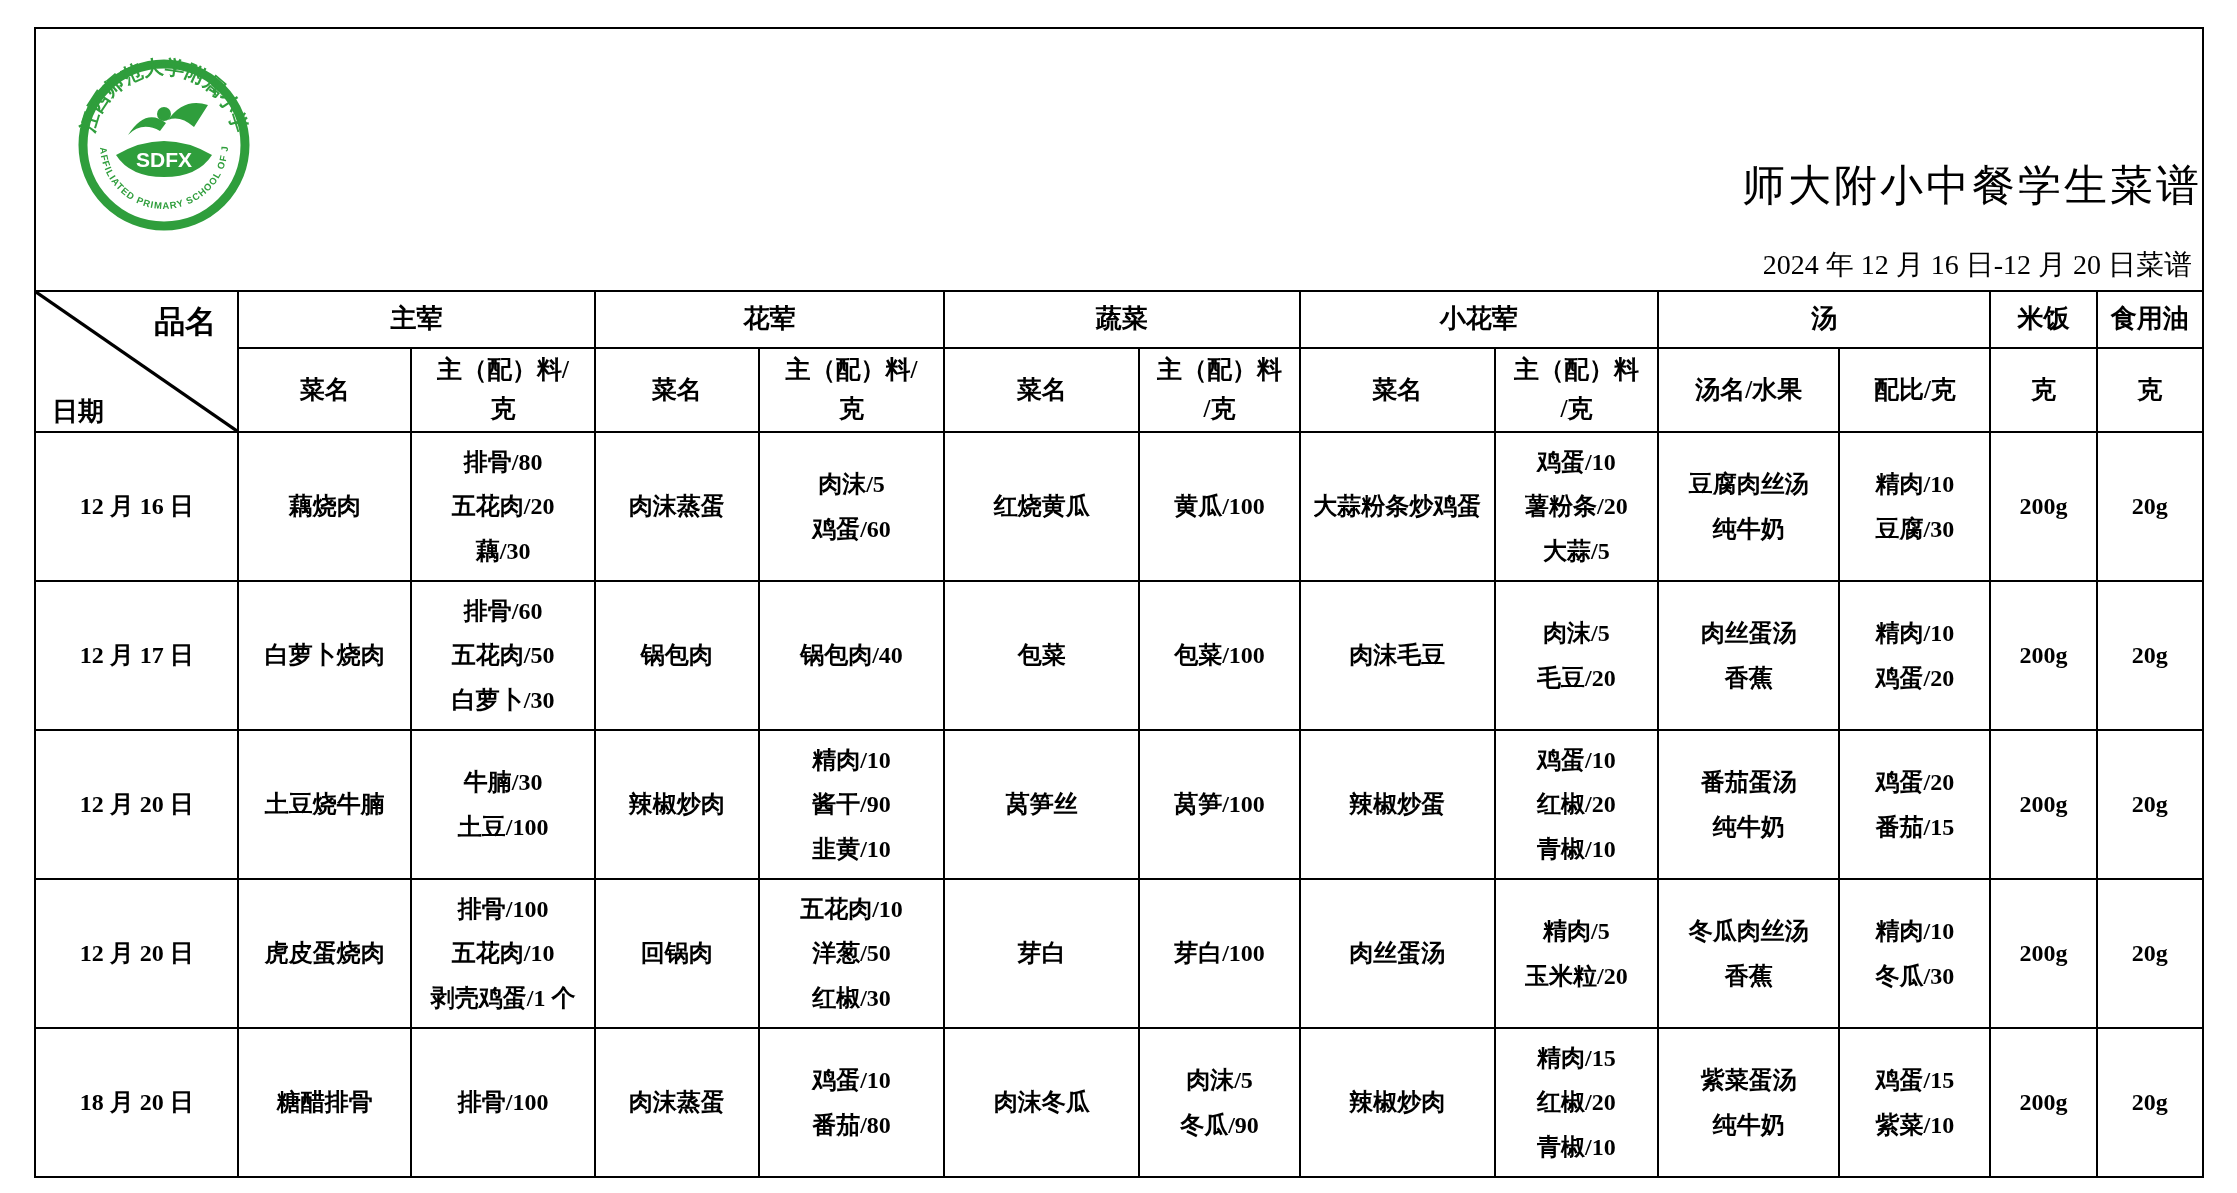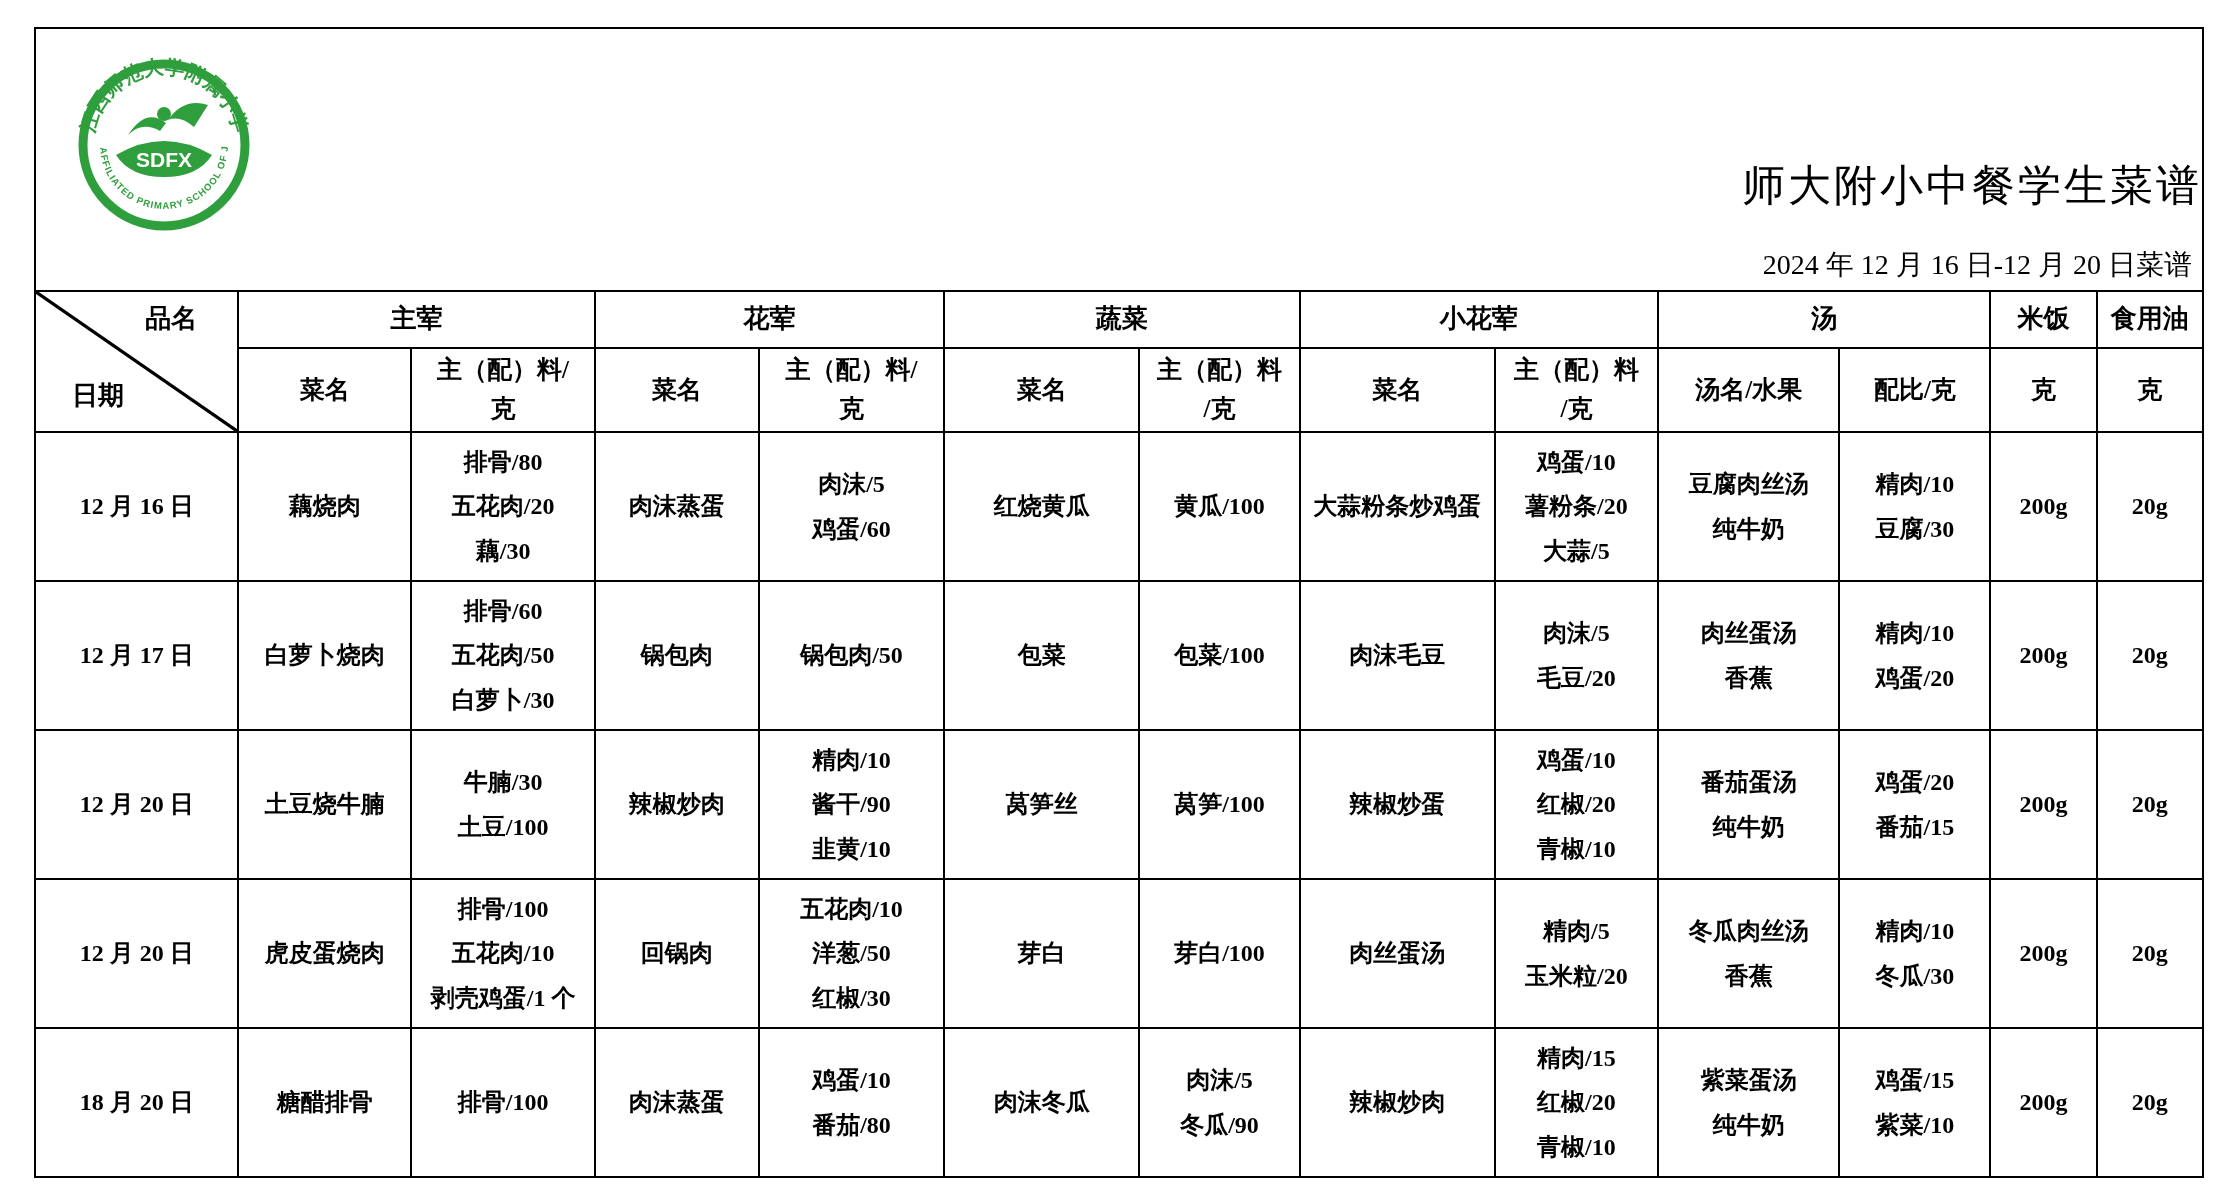--- a/index.html
+++ b/index.html
@@ -24,22 +24,22 @@
   }
   .date-range {
     position:absolute; right:10px; bottom:6px;
     font-size:28px; font-weight:400;
   }
   thead tr.group-row td { height:56px; font-size:26px; font-weight:bold; line-height:1.3; }
   thead tr.sub-row td { height:76px; font-size:25px; font-weight:bold; line-height:1.55; }
   tbody td { height:149px; font-size:24px; font-weight:bold; line-height:1.85; }
   td.corner { position:relative; padding:0; }
   td.corner svg.diag { position:absolute; left:0; top:0; width:100%; height:100%; display:block; }
-  .corner-top { position:absolute; top:10px; right:40px; font-size:26px; font-weight:bold; }
-  .corner-bottom { position:absolute; bottom:18px; left:16px; font-size:26px; font-weight:bold;margin-left:20px; }
+  .corner-top { position:absolute; top:10px; right:21px; font-size:31px; font-weight:bold; }
+  .corner-bottom { position:absolute; bottom:2px; left:16px; font-size:26px; font-weight:bold; }
 </style>
 </head>
 <body>
 
 <table class="sheet">
   <colgroup>
     <col style="width:203px">
       <col style="width:173px">
       <col style="width:183px">
     <col style="width:164px">
@@ -138,21 +138,21 @@
         <td>200g</td>
         <td>20g</td>
       </tr>
       <tr>
         <td>12 月 17 日</td>
         <td>白萝卜烧肉</td>
         <td>排骨/60
 五花肉/50
 白萝卜/30</td>
         <td>锅包肉</td>
-        <td>锅包肉/50</td>
+        <td>锅包肉/40</td>
         <td>包菜</td>
         <td>包菜/100</td>
         <td>肉沫毛豆</td>
         <td>肉沫/5
 毛豆/20</td>
         <td>肉丝蛋汤
 香蕉</td>
         <td>精肉/10
 鸡蛋/20</td>
         <td>200g</td>

